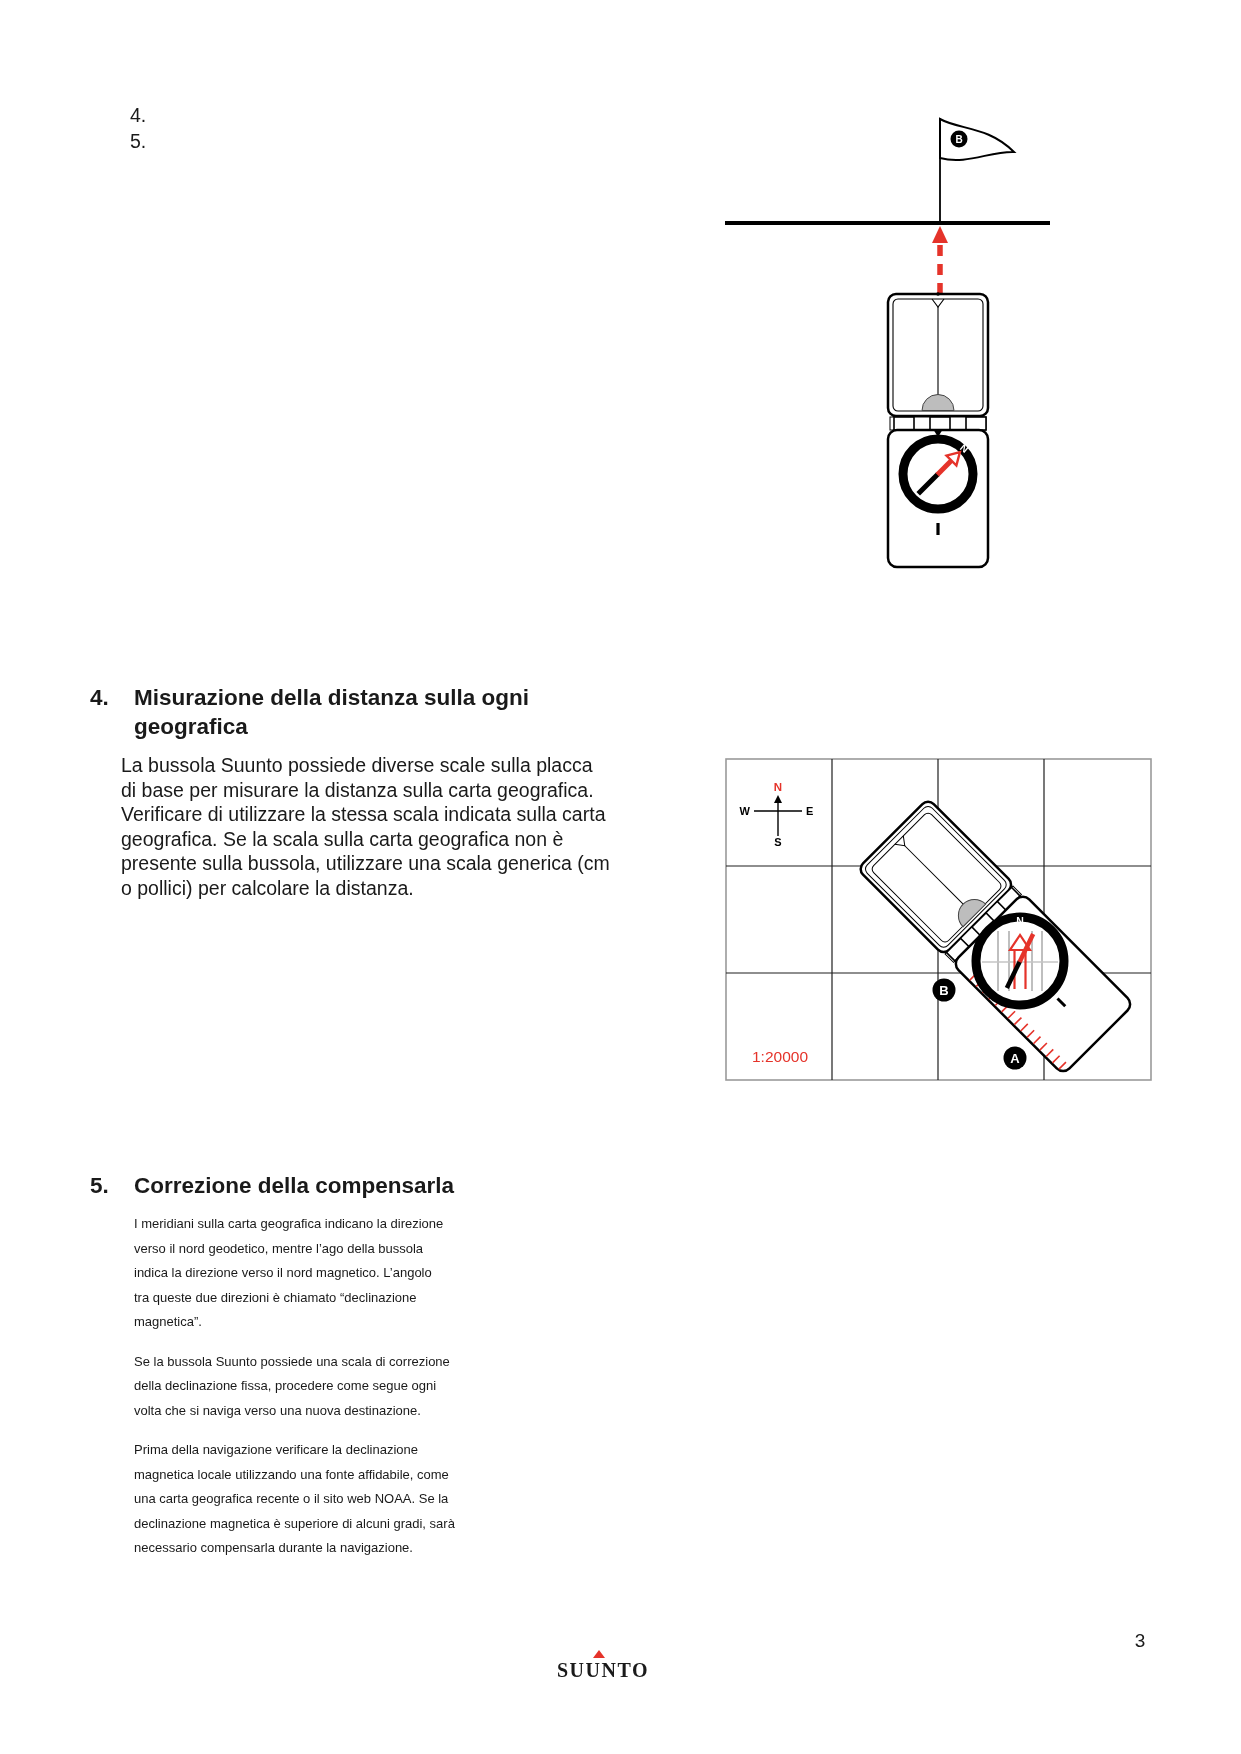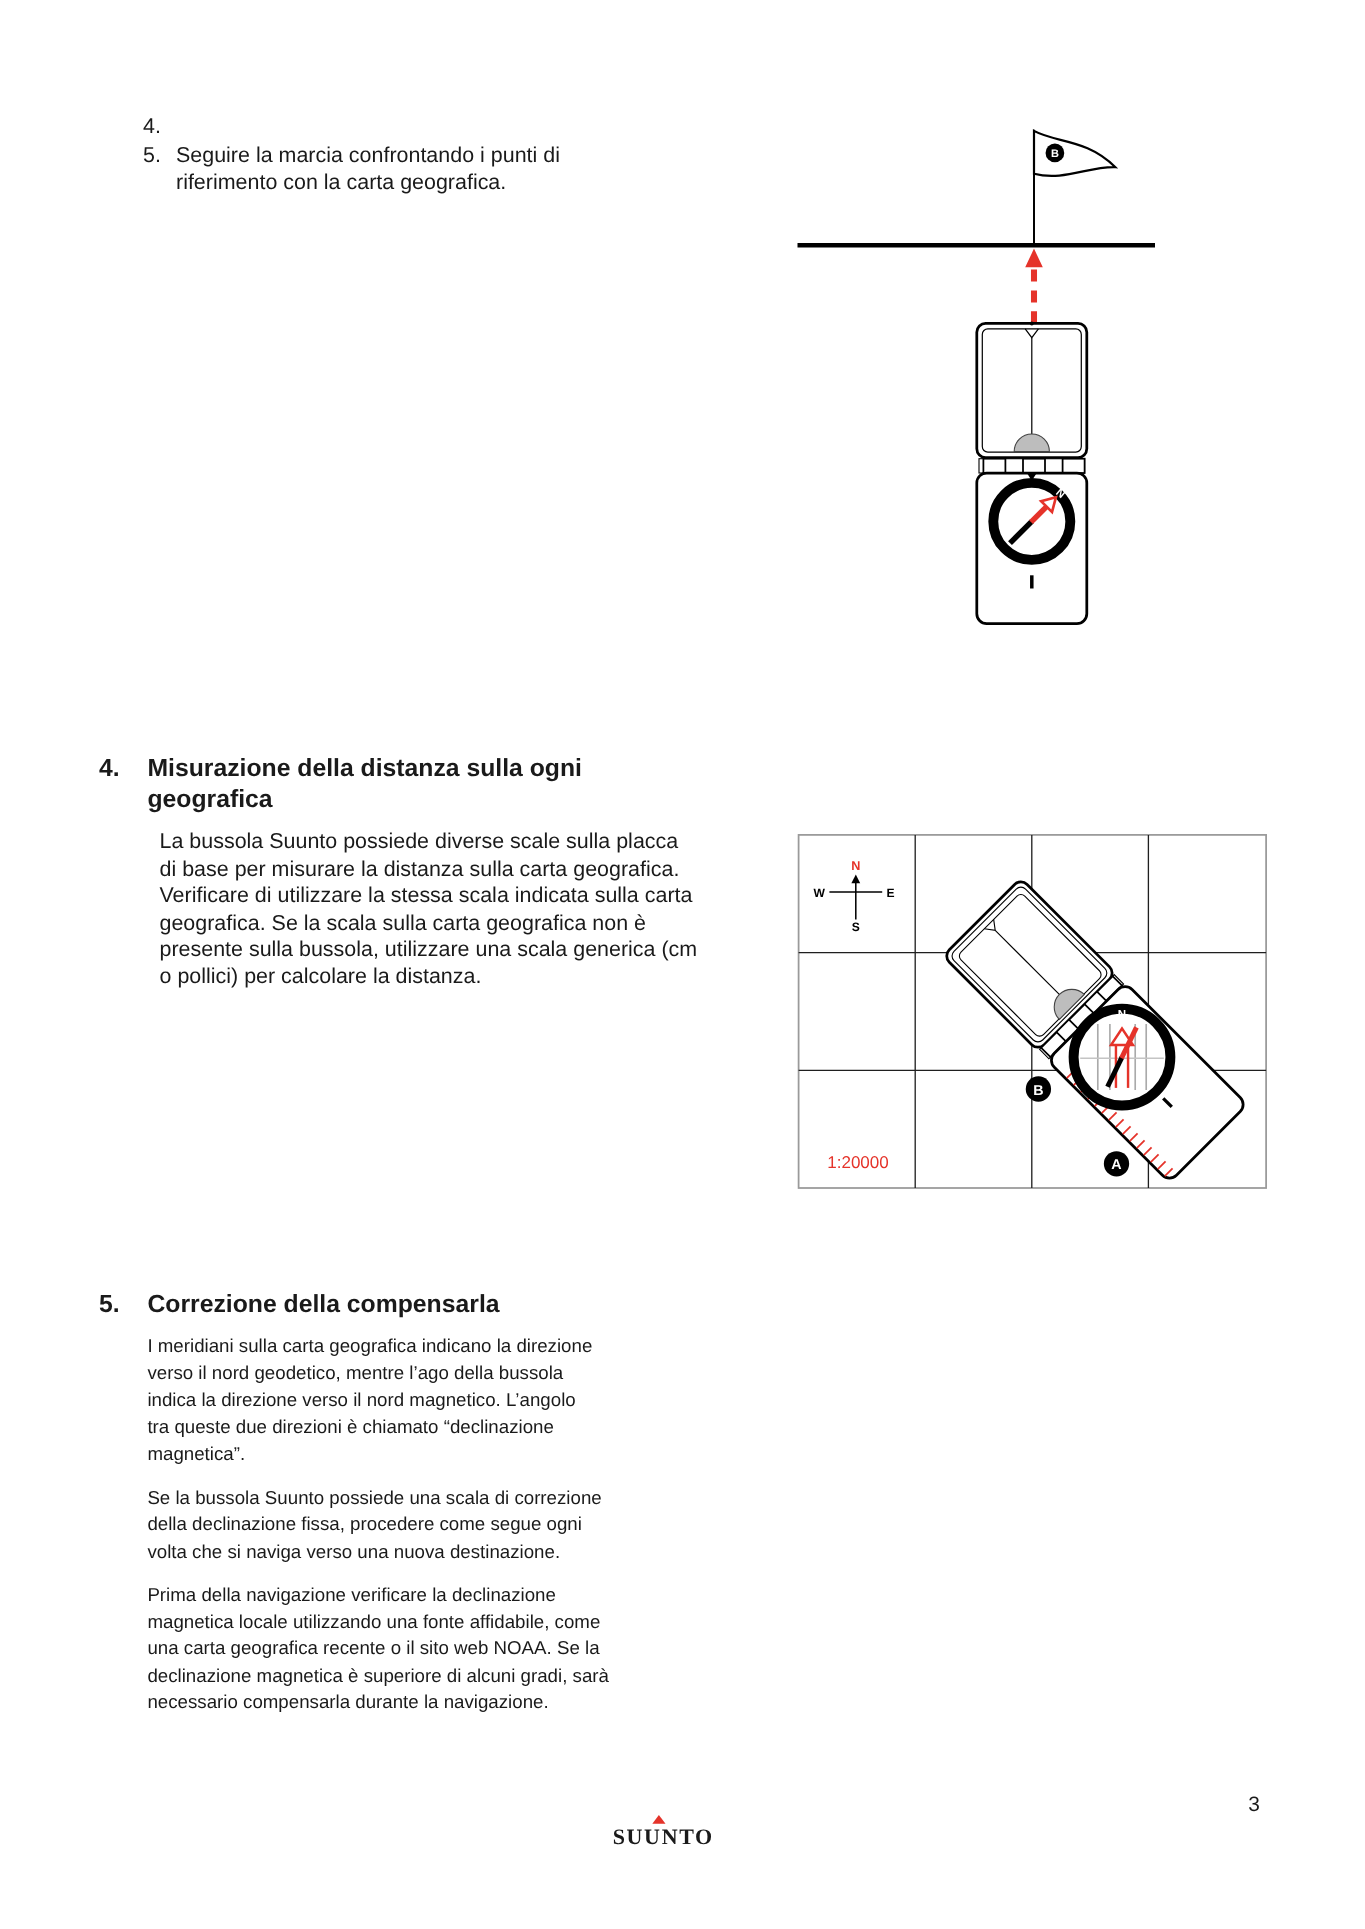--- a/index.html
+++ b/index.html
@@ -12,44 +12,42 @@
   .preline{white-space:pre-line;}
   
   .top-list{left:130px;top:103px;width:580px;font-size:19.5px;line-height:25.5px;}
   .list-item{display:flex;}
   .list-num{width:30px;flex:0 0 30px;}
   
   .section-head{left:90px;display:flex;font-size:22.5px;font-weight:bold;line-height:29px;}
   .section-head .sec-num{width:44px;flex:0 0 44px;}
   .sec4-head{top:683px;width:600px;}
   .sec5-head{top:1171px;width:600px;}
-  .sec4-body{left:145px;top:753px;width:600px;font-size:19.5px;line-height:24.5px;}
-  .sec5-body{left:134px;top:1212px;width:600px;font-size:17px;line-height:24.5px;}
+  .sec4-body{left:121px;top:753px;width:600px;font-size:19.5px;line-height:24.5px;}
+  .sec5-body{left:134px;top:1212px;width:600px;font-size:13px;line-height:24.5px;}
   .sec5-body p{margin:0 0 15px 0;}
   
   .brand{left:557px;top:1659px;font-size:20px;font-weight:bold;letter-spacing:1.5px;font-family:Liberation Serif, serif;}
   .brand-triangle{
     position:absolute;left:36px;top:-9px;width:0;height:0;
     border-left:6px solid transparent;border-right:6px solid transparent;
     border-bottom:8px solid #e5332a;
   }
   .page-num{left:1125px;top:1630px;width:30px;text-align:center;font-size:19px;}
   svg text{font-family:"Liberation Sans","DejaVu Sans",sans-serif;}
 </style>
 </head>
 <body>
 
 <div class="abs top-list">
   <div class="list-item">
     <div class="list-num">4.</div>
   </div>
   <div class="list-item">
     <div class="list-num">5.</div>
-    <div class="preline">Seguire la marcia confrontando i punti di
-riferimento con la carta geografica.</div>
   </div>
 </div>
 
 <svg class="abs" style="left:640px;top:100px;" width="420" height="470" viewBox="0 0 420 470">
 
   <line x1="85" y1="123" x2="410" y2="123" stroke="#000" stroke-width="4"></line>
 
   <line x1="300" y1="18" x2="300" y2="122" stroke="#000" stroke-width="1.8"></line>
 
   <path d="M300,19 C320,30 348,26 374,52 C350,51 327,65 300,58 Z" fill="#fff" stroke="#000" stroke-width="2"></path>

